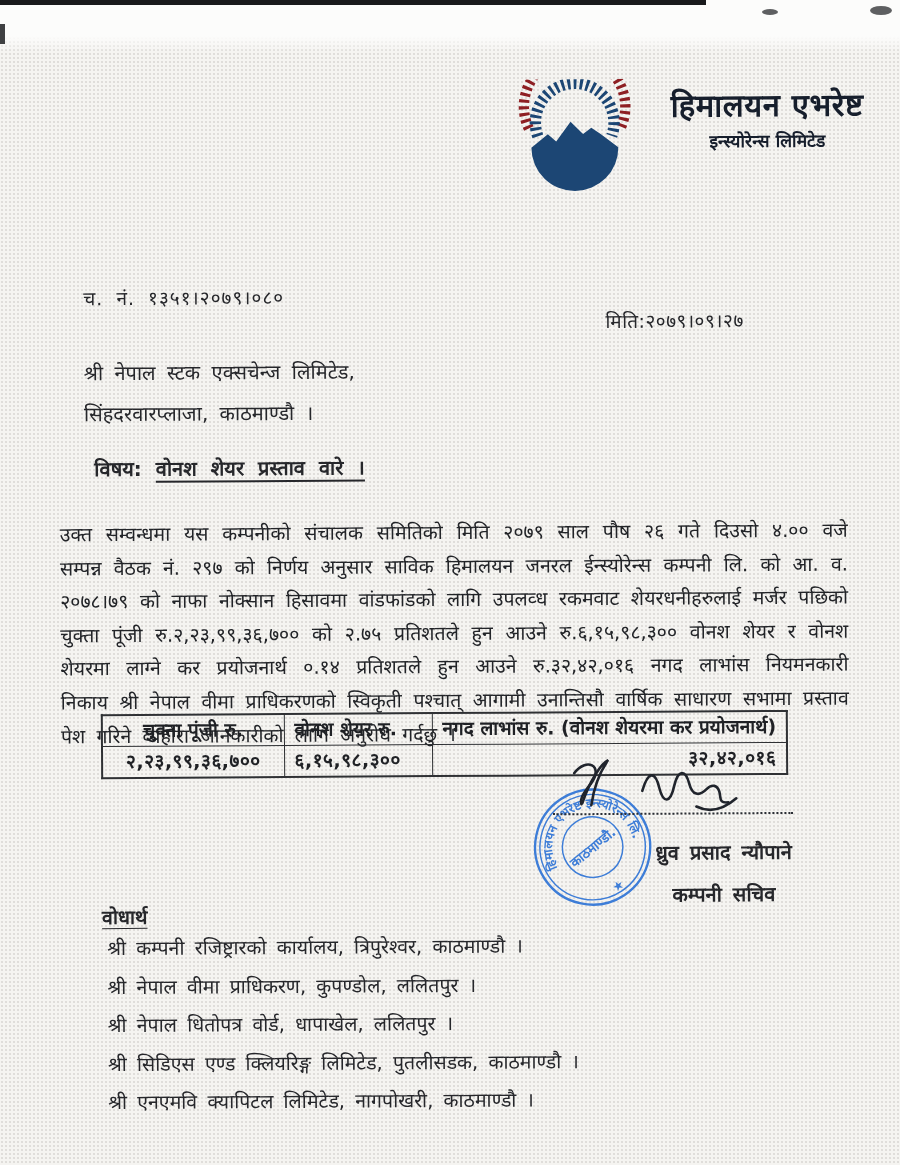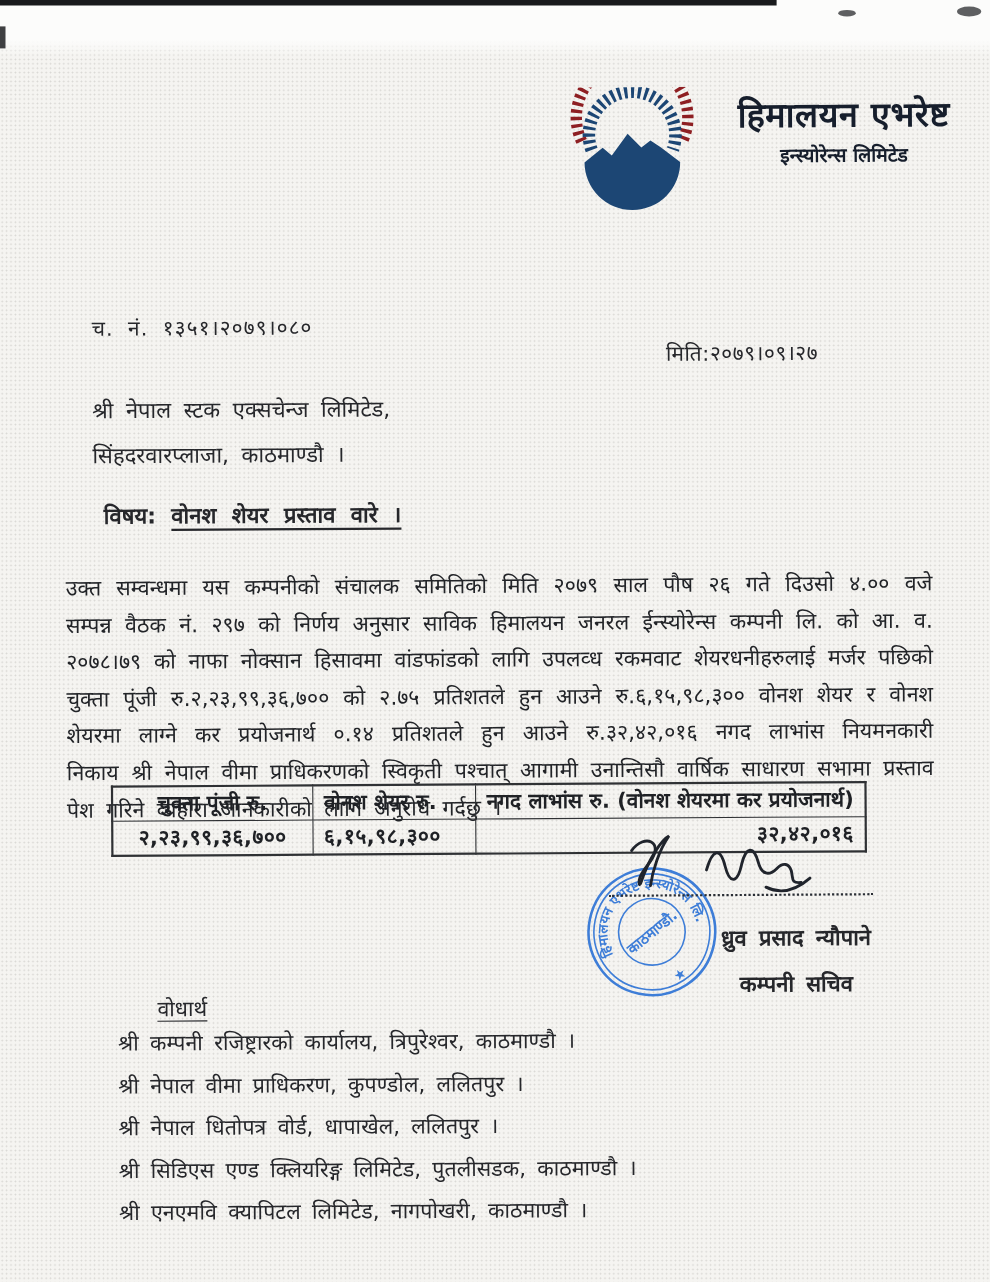--- a/index.html
+++ b/index.html
@@ -58,22 +58,22 @@
   .stamp { left:513px; top:770px; width:156px; height:156px; opacity:0.92; }
   .signature { left:545px; top:752px; width:265px; height:66px; }
   .dotline { left:552px; top:788px; width:240px; height:28px;
     border-bottom:2.6px dotted #2a2e35; }
   .signer-name  { left:622px; top:840px; width:200px; text-align:center;
     font-size:20px; font-weight:600; word-spacing:4px; }
   .signer-title { left:622px; top:882px; width:200px; text-align:center;
     font-size:20px; font-weight:600; word-spacing:4px; }
 
   
-  .cc-head { left:100px; top:901px; font-size:19.5px; font-weight:400;
-    text-decoration:underline; text-underline-offset:4px;margin-left:41px; }
+  .cc-head { left:100px; top:901px; font-size:19.5px; font-weight:700;
+    text-decoration:underline; text-underline-offset:4px; }
   .cc-list { left:105px; top:936px; list-style:none; font-size:19.5px; word-spacing:4px; }
   .cc-list li { margin-bottom:16.5px; line-height:22px; }
 </style>
 </head>
 <body>
 
 <div class="scan-topband"></div>
 <div class="scan-strip"></div>
 <div class="smudge sm1"></div>
 <div class="smudge sm2"></div>

